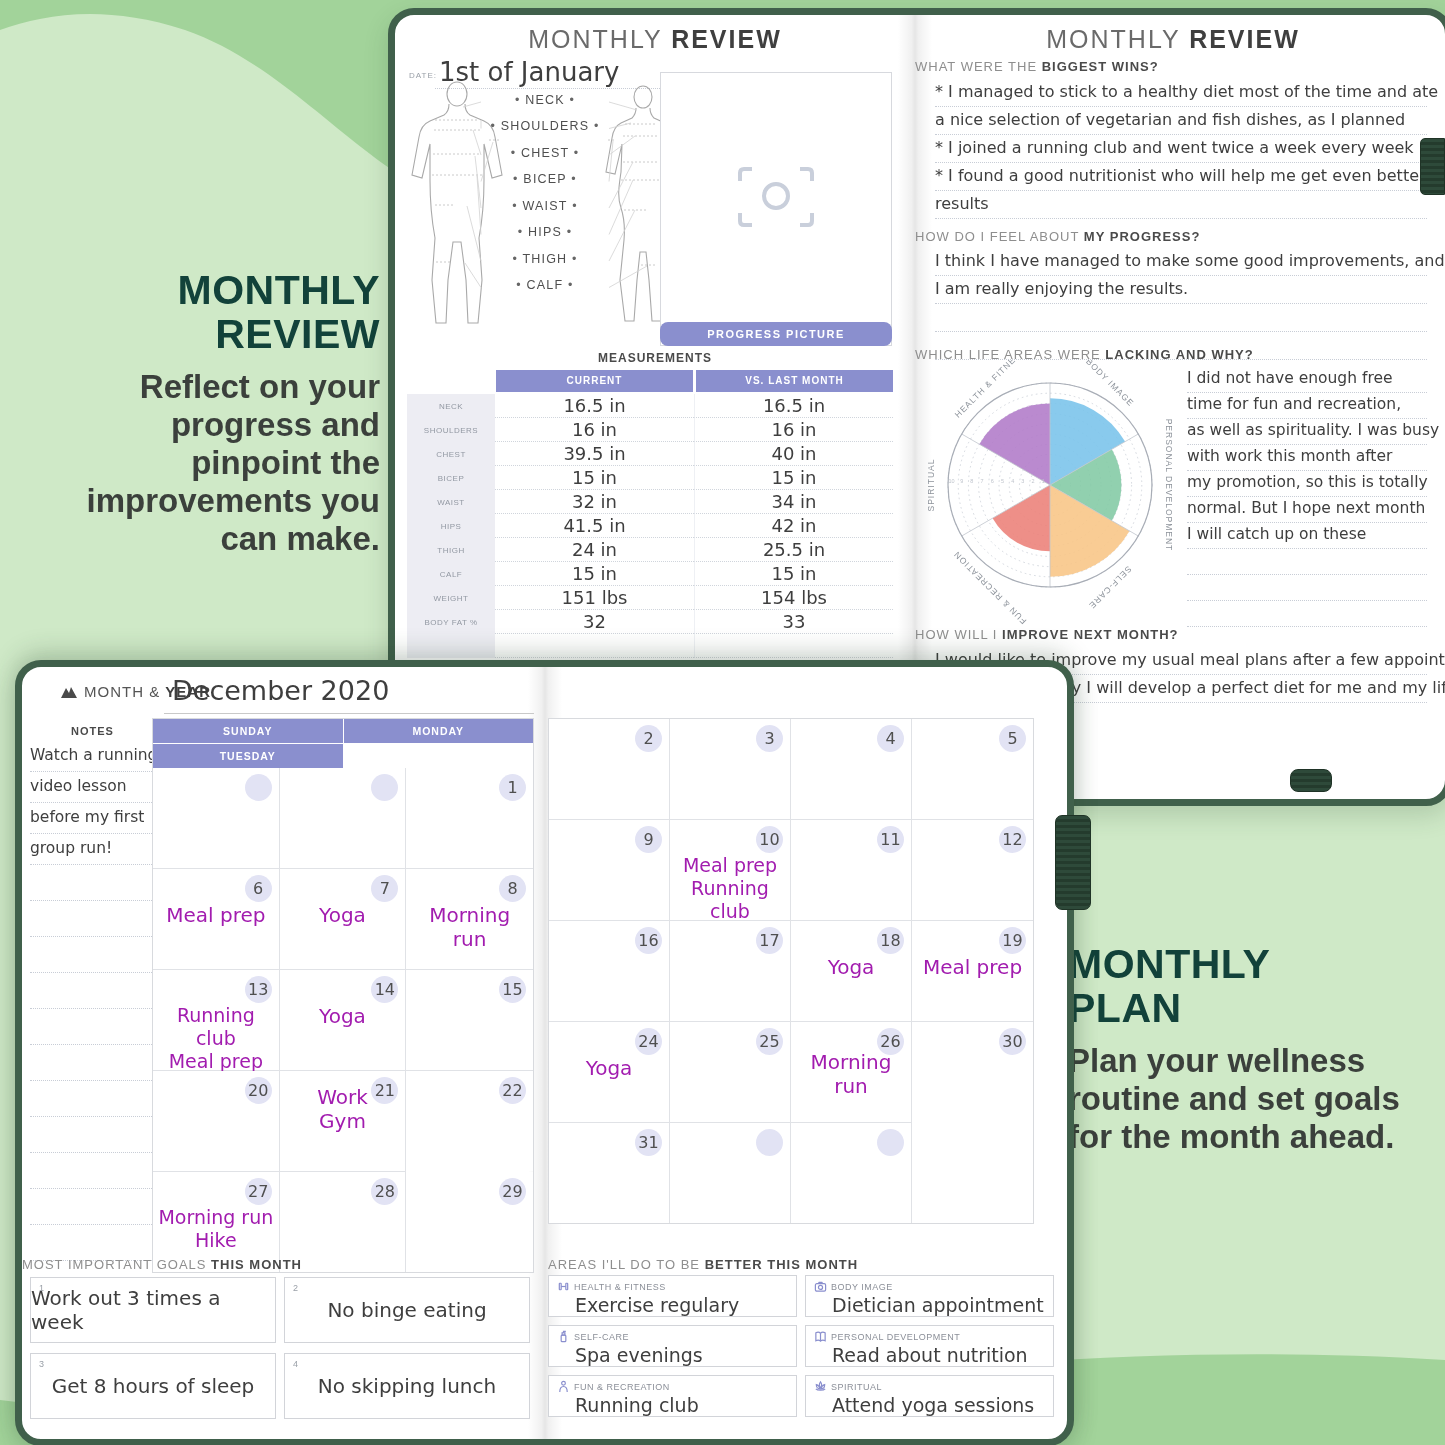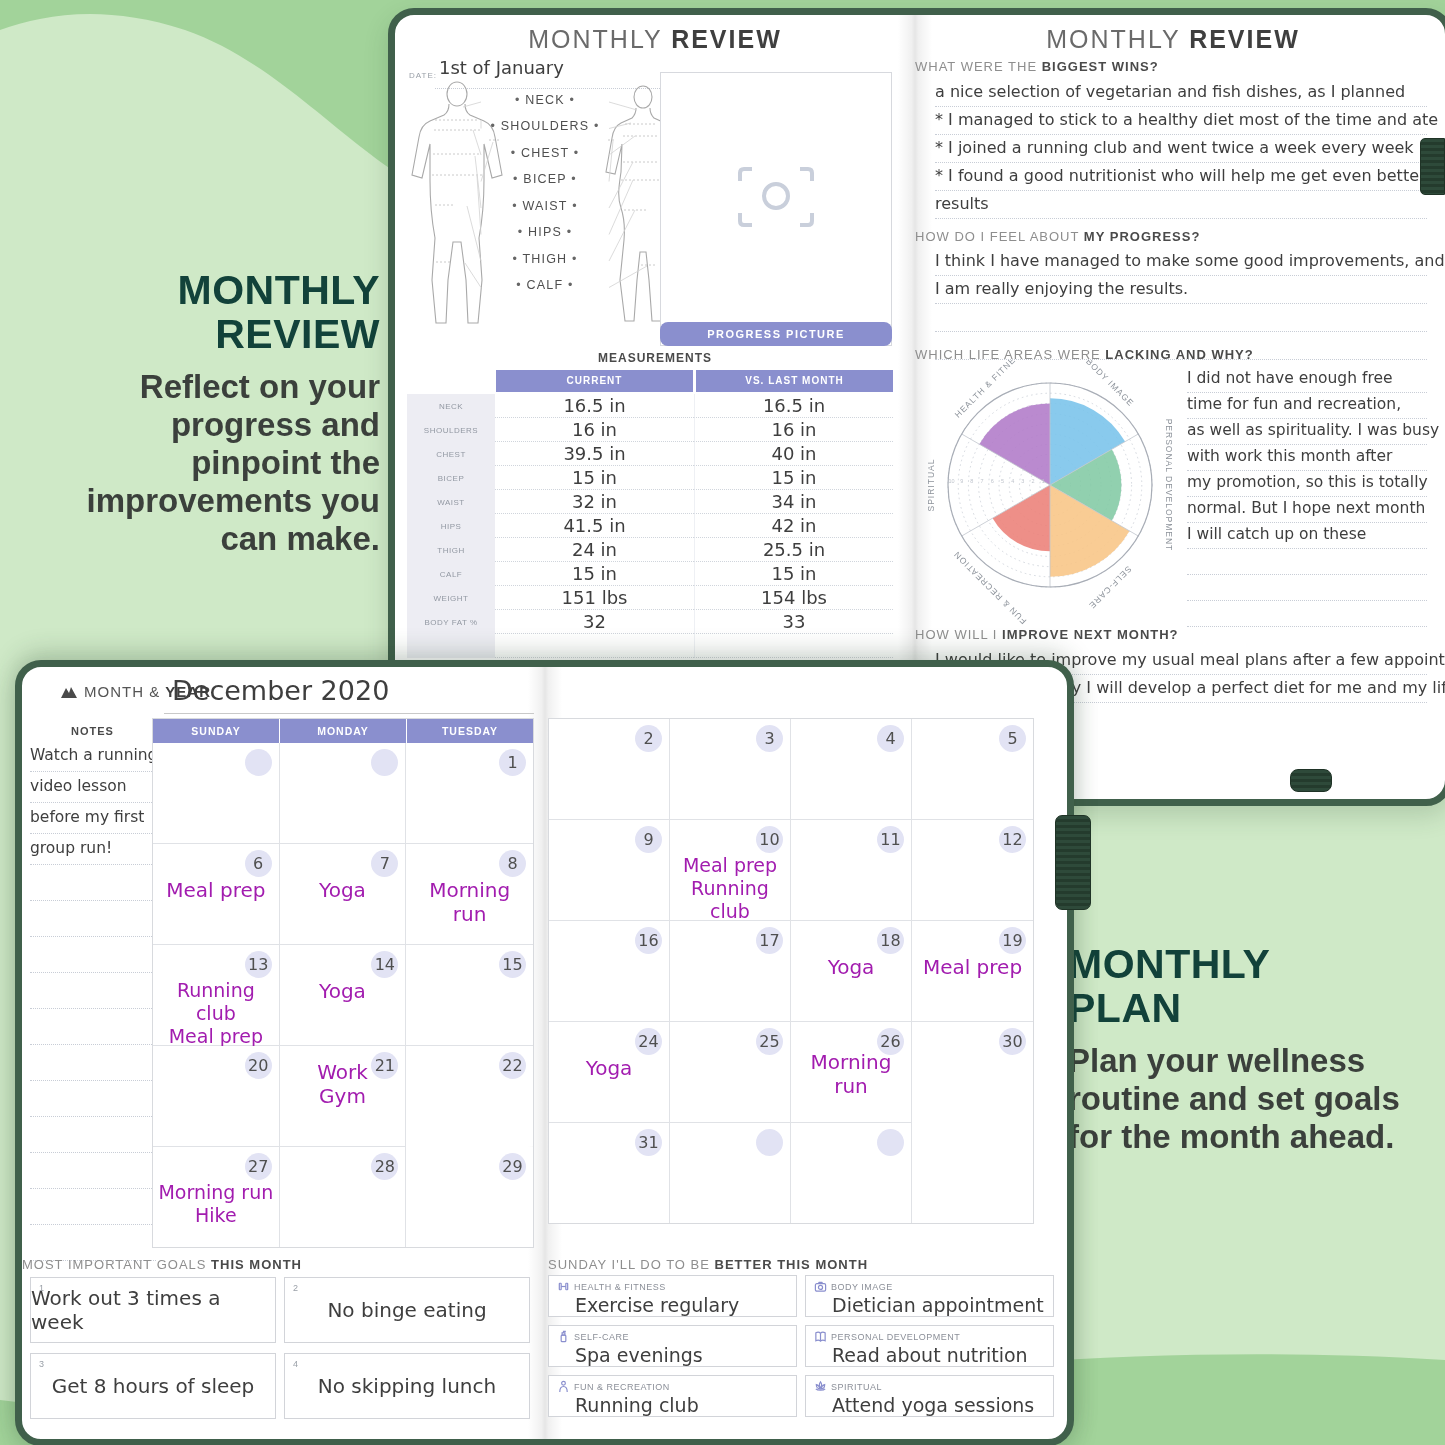--- a/index.html
+++ b/index.html
@@ -42,21 +42,21 @@
         font-family:"Liberation Sans",sans-serif;}
   
   .cal{border:1px solid #d8dade;}
   .hrow{display:grid;gap:1px;background:#fff;}
   .hcell{background:#8a8fce;color:#fff;font-weight:bold;font-size:10.5px;letter-spacing:1px;
          text-align:center;height:24px;line-height:24px;}
   .cbody{display:grid;}
   .cell{position:relative;height:100px;border-right:1px solid #e0e2e6;border-bottom:1px solid #e0e2e6;background:#fff;}
   .cal3 .cbody{grid-template-columns:repeat(3,1fr);}
   .cal4 .cbody{grid-template-columns:repeat(4,1fr);}
-  .cal3 .hrow{grid-template-columns:repeat(3,1fr);}
+  .cal3 .hrow{grid-template-columns:repeat(2,1fr);}
   .cal4 .hrow{grid-template-columns:repeat(4,1fr);}
   .cal3 .cell:nth-child(3n){border-right:none;}
   .cal4 .cell:nth-child(4n){border-right:none;}
   .cell:nth-last-child(-n+4){border-bottom:none;}
   .daynum{position:absolute;top:6px;right:7px;width:27px;height:27px;border-radius:50%;
           background:#e2e3f4;text-align:center;line-height:27px;font-size:16px;color:#4f4f4f;
           font-family:"DejaVu Sans",sans-serif;}
   .entry{position:absolute;left:2px;right:2px;top:34px;text-align:center;font-size:20px;line-height:1.22;
          white-space:pre-line;color:#a21caf;font-family:"DejaVu Sans",sans-serif;}
   
@@ -91,21 +91,21 @@
 
   <div id="nb-top" class="notebook">
     <div class="spine" style="left:503px"></div>
 
     <div class="a ptitle" style="left:0;top:10px;width:520px">
       <span>MONTHLY</span>
       <b>REVIEW</b>
     </div>
 
     <div class="a small-label" style="left:14px;top:56px">DATE:</div>
-    <div class="a hw" style="left:44px;top:42px;font-size:18px">1st of January</div>
+    <div class="a hw" style="left:44px;top:42px;font-size:26px">1st of January</div>
     <div class="a" style="left:40px;top:73px;width:225px;border-bottom:1px dotted #c8cdd6"></div>
 
     <svg class="a" style="left:10px;top:65px" width="290" height="268" viewBox="0 0 290 268">
       <g fill="none" stroke="#a9a9a9" stroke-width="1.1">
         <ellipse cx="52" cy="14" rx="10" ry="12"></ellipse>
         <path d="M44,24 C44,30 42,33 39,35 L25,41 C18,44 15,50 14,57 L7,95 L17,98 L25,64 L25,100 C25,122 27,142 30,158 L27,200 L31,243 L41,243 L43,200 L48,162 L56,162 L61,200 L63,243 L73,243 L77,200 L74,158 C77,142 79,122 79,100 L79,64 L87,98 L97,95 L90,57 C89,50 86,44 79,41 L65,35 C62,33 60,30 60,24"></path>
         <ellipse cx="238" cy="17" rx="9" ry="11"></ellipse>
         <path d="M231,28 C231,33 229,36 227,38 L216,43 C210,46 208,51 207,58 L201,92 L210,94 L217,64 L216,92 C214,106 212,116 216,128 C219,137 220,148 219,160 L215,200 L220,241 L229,241 L232,200 L235,172 L241,172 L244,200 L247,241 L256,241 L261,200 L257,160 C256,148 257,137 260,128 C264,116 262,106 260,92 L259,64 L266,94 L275,92 L269,58 C268,51 266,46 260,43 L249,38 C247,36 245,33 245,28"></path>
       </g>
       <g stroke="#bdbdbd" stroke-width=".8" stroke-dasharray="2 2">
@@ -211,22 +211,22 @@
 
     <div class="a ptitle" style="left:520px;top:10px;width:516px">
       <span>MONTHLY</span>
       <b>REVIEW</b>
     </div>
 
     <div class="a qhead" style="left:520px;top:44px;width:516px">
       <span>WHAT WERE THE</span> <b>BIGGEST WINS?</b>
     </div>
     <div class="a" style="left:540px;top:64px;width:492px">
+      <div class="wl">* I managed to stick to a healthy diet most of the time and ate</div>
       <div class="wl">a nice selection of vegetarian and fish dishes, as I planned</div>
-      <div class="wl">* I managed to stick to a healthy diet most of the time and ate</div>
       <div class="wl">* I joined a running club and went twice a week every week</div>
       <div class="wl">* I found a good nutritionist who will help me get even better</div>
       <div class="wl">results</div>
     </div>
 
     <div class="a qhead" style="left:520px;top:214px;width:516px">
       <span>HOW DO I FEEL ABOUT</span> <b>MY PROGRESS?</b>
     </div>
     <div class="a" style="left:540px;top:233px;width:492px">
       <div class="wl">I think I have managed to make some good improvements, and</div>
@@ -512,21 +512,21 @@
           <span class="gnum">3</span>
           <div class="gtext">Get 8 hours of sleep</div>
         </div>
       <div class="gbox">
           <span class="gnum">4</span>
           <div class="gtext">No skipping lunch</div>
         </div>
     </div>
 
     <div class="a qhead" style="left:526px;top:590px;width:506px">
-      <span>SUNDAY I'LL DO TO BE</span> <b>BETTER THIS MONTH</b>
+      <span>AREAS I'LL DO TO BE</span> <b>BETTER THIS MONTH</b>
     </div>
     <div class="a" style="left:526px;top:608px;width:506px;display:grid;grid-template-columns:1fr 1fr;gap:8px;grid-auto-rows:42px">
       <div class="bbox">
         <div class="bcat">
             <svg class="bicon" width="13" height="13" viewBox="0 0 14 14" fill="none" stroke="#8a8fce" stroke-width="1.3">
               <rect x="2.5" y="3.5" width="2" height="7" rx=".5"></rect>
               <rect x="9.5" y="3.5" width="2" height="7" rx=".5"></rect>
               <line x1="4.5" y1="7" x2="9.5" y2="7"></line>
             </svg>
             <span>HEALTH &amp; FITNESS</span>

